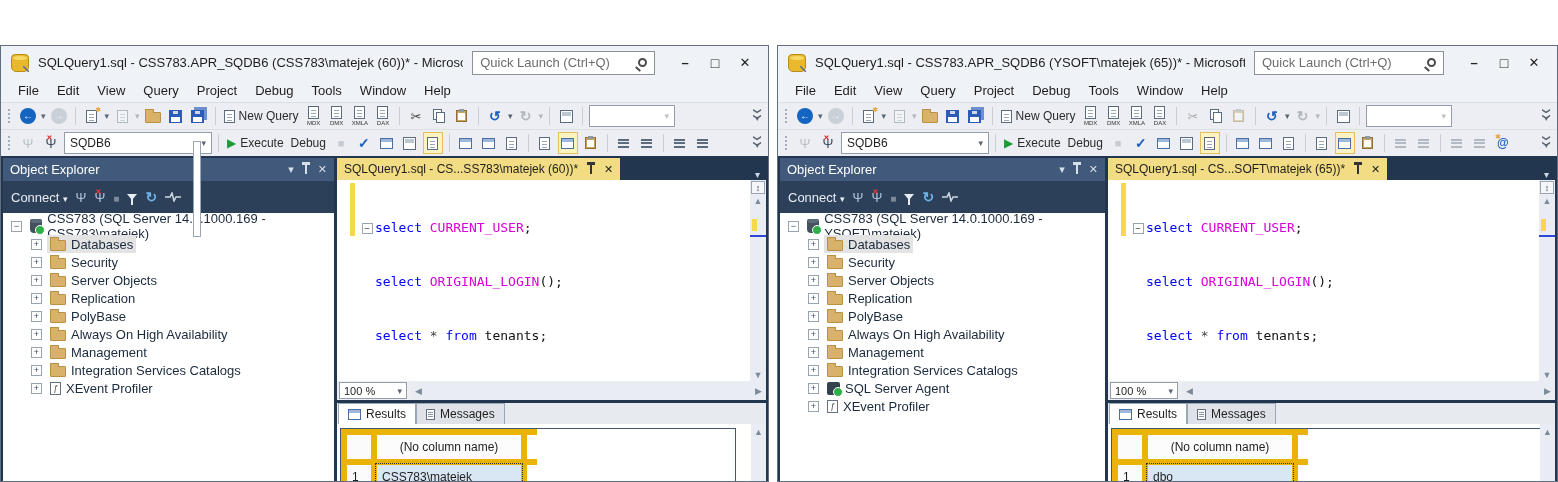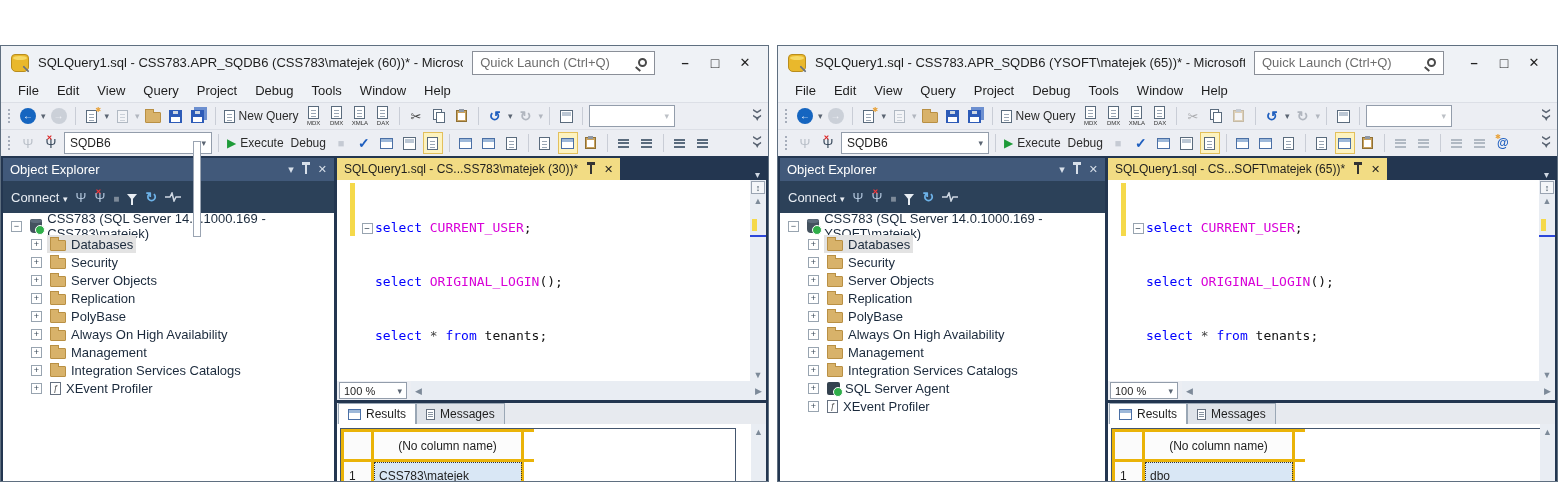--- a/index.html
+++ b/index.html
@@ -194,21 +194,21 @@
                      box-shadow:0 2px 0 #8a95a2, 0 4px 0 #8a95a2; }
 
   .resbody { flex:1; background:#fff; display:flex; min-height:0; }
   .res-inner { flex:1; padding:4px 0 0 3px; overflow:hidden; }
   .res-scroll { flex:0 0 15px; background:#e9edf3; display:flex; flex-direction:column; align-items:center;
                 padding-top:2px; }
 
   .grid { border:1px solid #44566e; background:#fff; margin-bottom:7px; overflow:hidden; }
   #win0 .grid { width:396px; } #win1 .grid { width:440px; }
   .grid table { border-collapse:collapse; font-size:12px; color:#1e1e1e; table-layout:fixed; }
-  .grid th, .grid td { border:3px solid #eab308; height:30px; padding:0 5px; font-weight:normal;
+  .grid th, .grid td { border:6px solid #eab308; height:30px; padding:0 5px; font-weight:normal;
                        white-space:nowrap; overflow:hidden; text-align:left; }
   .grid th { background:#fcfcfc; }
   .grid th.colhead { text-align:center; }
   .grid .rn { width:30px; background:#fbfbfb; text-align:left; }
   .grid .fill { border-right:none; background:#fff; }
   .sel-cell { background:#d9e7f5; outline:1px dotted #333; outline-offset:-2px; }
 
   .splitter-artifact { position:absolute; left:192px; top:95px; width:8px; height:96px;
                        background:#fff; border:1px solid #9aa4b2; }
 </style>
@@ -496,21 +496,21 @@
                 <span class="ico-xe">ƒ</span>
                 <span>XEvent Profiler</span>
               </span>
             </div>
         </div>
       </div>
 
       <div class="doc">
         <div class="tabstrip">
           <div class="doctab">
-            <span class="tx">SQLQuery1.sql - CS...SS783\matejek (30))*</span>
+            <span class="tx">SQLQuery1.sql - CS...SS783\matejek (60))*</span>
             <span class="pin dark"></span>
             <span style="font-size:11px">✕</span>
           </div>
           <span class="tabcaret i-caret"></span>
         </div>
 
         <div class="editor">
           <div class="ed-margin">
               <div class="changebar"></div>
             </div>

